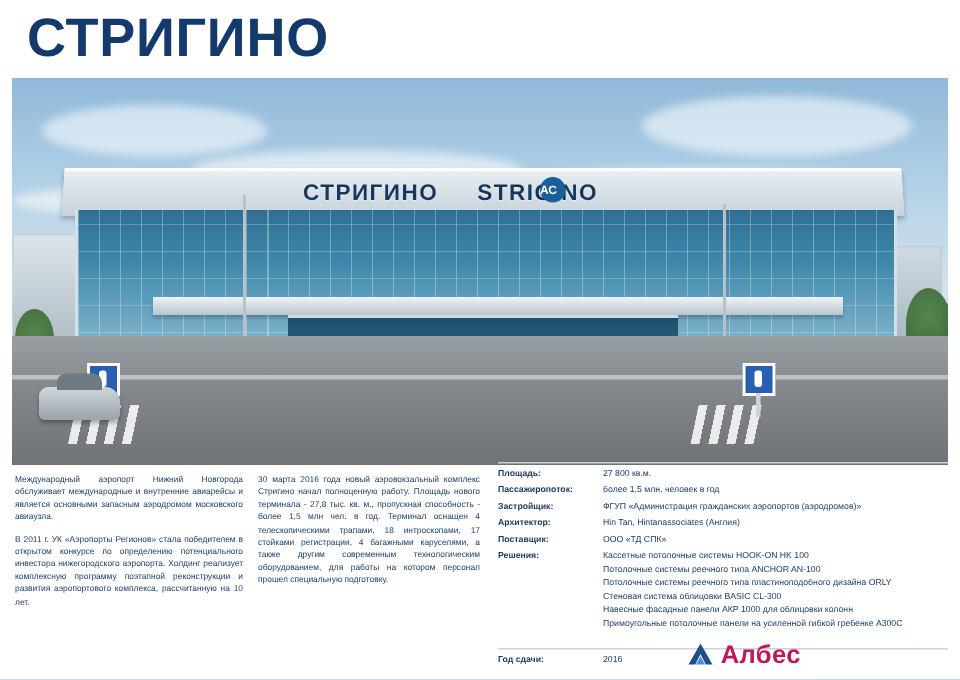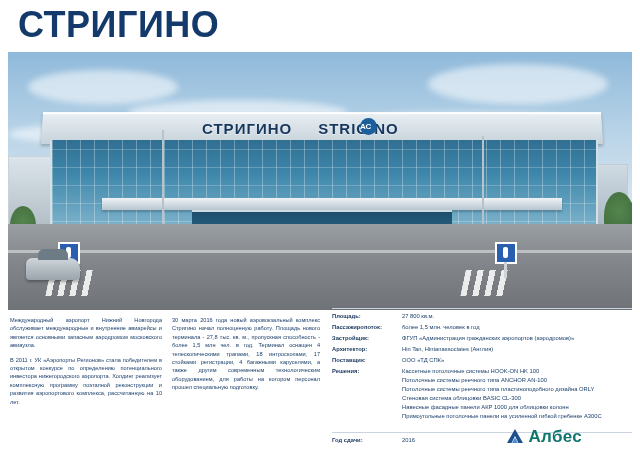--- a/index.html
+++ b/index.html
@@ -12,21 +12,20 @@
     background: #ffffff;
     font-family: "Liberation Sans", sans-serif;
     overflow: hidden;
     position: relative;
   }
   .page {
     position: relative;
     width: 544px;
     height: 453px;
     background: #ffffff;
-    padding-left: 48px;
   }
   
   .title {
     position: absolute;
     left: 18px;
     top: 4px;
     font-size: 36px;
     font-weight: bold;
     letter-spacing: 0.5px;
     color: #143a6b;
@@ -311,21 +310,21 @@
     align-items: center;
     gap: 4px;
   }
   .brand-mark {
     width: 18px; height: 18px;
     position: relative;
   }
   .brand-text {
     font-size: 17px;
     font-weight: bold;
-    color: #0f766e;
+    color: #be185d;
     letter-spacing: 0.3px;
   }
 </style>
 </head>
 <body>
 
 <div class="page">
 
   <div class="title">СТРИГИНО</div>
 

